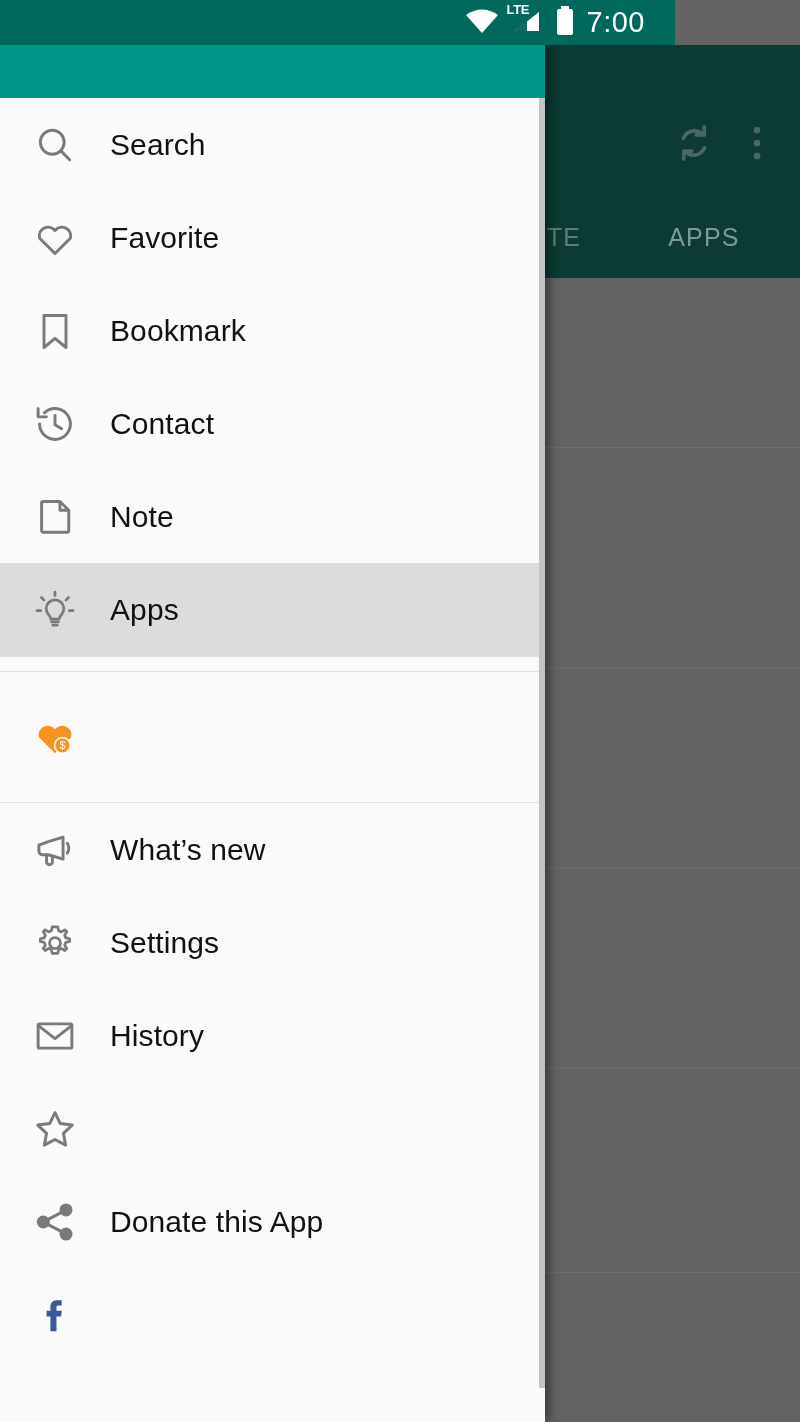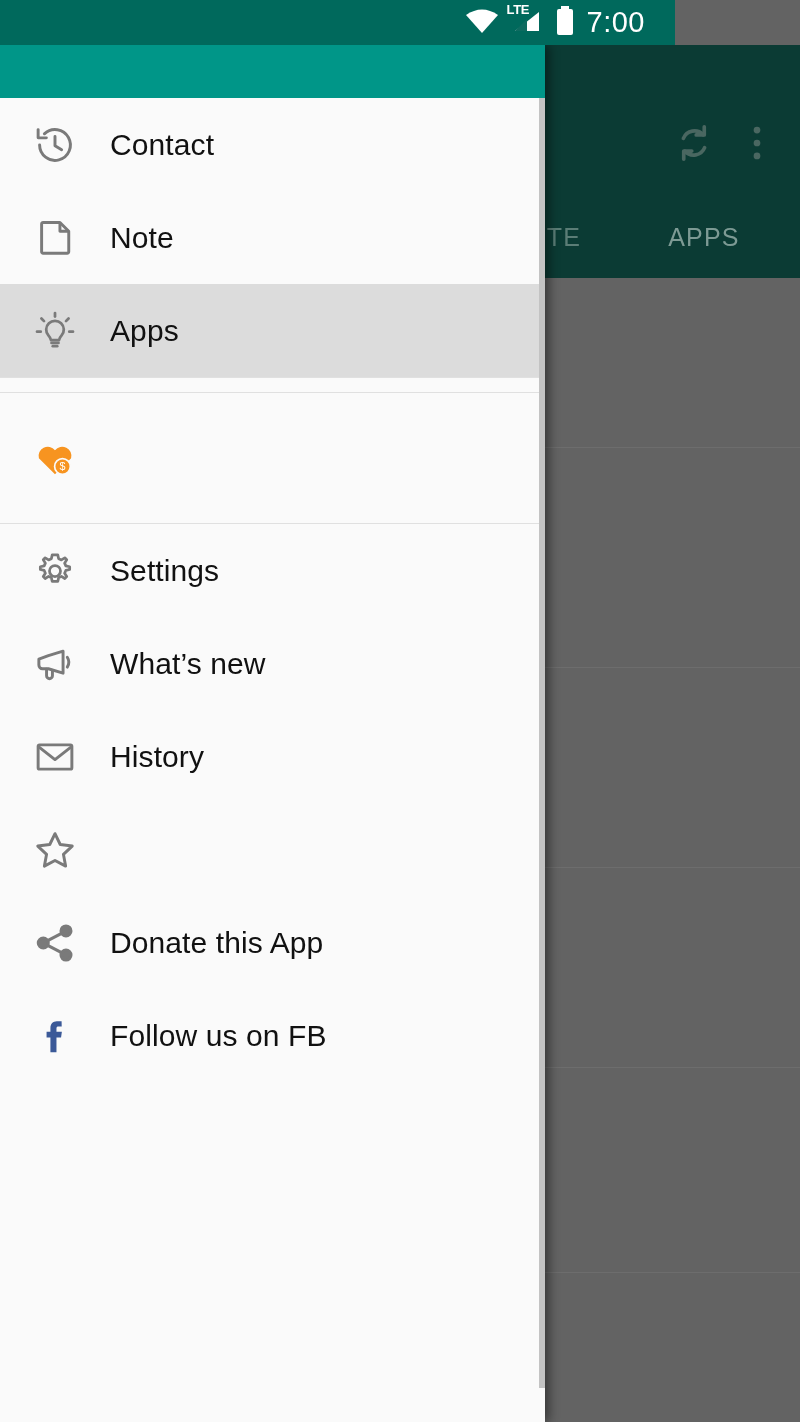--- a/index.html
+++ b/index.html
@@ -251,22 +251,47 @@
     </svg>
   </span>
   <span id="clock">7:00</span>
 </div>
 
 <div id="drawer">
   <div id="drawer-header"></div>
 
   <div id="drawer-list">
 
-
-
+    <div class="menu-item">
+      <span class="menu-icon">
+        <svg width="44" height="44" viewBox="0 0 24 24" fill="none" stroke="#7a7a7a" stroke-width="1.6" stroke-linecap="round">
+          <circle cx="10.5" cy="10.5" r="6.5"></circle>
+          <line x1="15.2" y1="15.2" x2="20" y2="20"></line>
+        </svg>
+      </span>
+      <span class="menu-label">Search</span>
+    </div>
+
+    <div class="menu-item">
+      <span class="menu-icon">
+        <svg width="44" height="44" viewBox="0 0 24 24" fill="none" stroke="#7a7a7a" stroke-width="1.6" stroke-linejoin="round">
+          <path d="M12 20.5 L3.6 12.1 a4.8 4.8 0 0 1 8.4 -4.2 a4.8 4.8 0 0 1 8.4 4.2 Z"></path>
+        </svg>
+      </span>
+      <span class="menu-label">Favorite</span>
+    </div>
+
+    <div class="menu-item">
+      <span class="menu-icon">
+        <svg width="44" height="44" viewBox="0 0 24 24" fill="none" stroke="#7a7a7a" stroke-width="1.6" stroke-linejoin="round">
+          <path d="M6 3.5 h12 v17.5 l-6 -5 l-6 5 Z"></path>
+        </svg>
+      </span>
+      <span class="menu-label">Bookmark</span>
+    </div>
 
     <div class="menu-item">
       <span class="menu-icon">
         <svg width="44" height="44" viewBox="0 0 24 24" fill="none" stroke="#7a7a7a" stroke-width="1.6" stroke-linecap="round" stroke-linejoin="round">
           <path d="M3.6 12 a8.4 8.4 0 1 0 2.6 -6.1"></path>
           <polyline points="2.8 3.6 2.8 8.1 7.3 8.1"></polyline>
           <polyline points="12 7.3 12 12.4 15.6 14.6"></polyline>
         </svg>
       </span>
       <span class="menu-label">Contact</span>
@@ -309,37 +334,37 @@
           <circle cx="15.9" cy="16.4" r="4.1" fill="#f79420" stroke="#fafafa" stroke-width="0.9"></circle>
           <text x="15.9" y="18.4" text-anchor="middle" font-size="5.6" font-family="'Liberation Sans', sans-serif" fill="#ffffff">$</text>
         </svg>
       </span>
     </div>
 
     <div class="divider"></div>
 
     <div class="menu-item">
       <span class="menu-icon">
-        <svg width="44" height="44" viewBox="0 0 24 24" fill="none" stroke="#7a7a7a" stroke-width="1.5" stroke-linejoin="round">
-          <path d="M12 3.2 l1.5 0 0.5 2.1 1.5 0.65 1.85 -1.15 1.05 1.05 -1.15 1.85 0.65 1.5 2.1 0.5 0 1.5 -2.1 0.5 -0.65 1.5 1.15 1.85 -1.05 1.05 -1.85 -1.15 -1.5 0.65 -0.5 2.1 -1.5 0 -1.5 0 -0.5 -2.1 -1.5 -0.65 -1.85 1.15 -1.05 -1.05 1.15 -1.85 -0.65 -1.5 -2.1 -0.5 0 -1.5 2.1 -0.5 0.65 -1.5 -1.15 -1.85 1.05 -1.05 1.85 1.15 1.5 -0.65 0.5 -2.1 Z"></path>
-          <circle cx="12" cy="12" r="3"></circle>
-        </svg>
-      </span>
-      <span class="menu-label">Settings</span>
-    </div>
-
-    <div class="menu-item">
-      <span class="menu-icon">
         <svg width="44" height="44" viewBox="0 0 24 24" fill="none" stroke="#7a7a7a" stroke-width="1.6" stroke-linecap="round" stroke-linejoin="round">
           <path d="M3.2 9.4 L8.4 7.4 L16.4 5.0 L16.4 17.0 L8.4 14.6 L5.2 14.6 a2 2 0 0 1 -2 -2 Z"></path>
           <path d="M7.4 14.8 L7.4 18.4 a1.6 1.6 0 0 0 3.2 0 L10.6 15.6"></path>
           <path d="M18.7 8.3 a5 5 0 0 1 0 5.4"></path>
         </svg>
       </span>
       <span class="menu-label">What’s new</span>
+    </div>
+
+    <div class="menu-item">
+      <span class="menu-icon">
+        <svg width="44" height="44" viewBox="0 0 24 24" fill="none" stroke="#7a7a7a" stroke-width="1.5" stroke-linejoin="round">
+          <path d="M12 3.2 l1.5 0 0.5 2.1 1.5 0.65 1.85 -1.15 1.05 1.05 -1.15 1.85 0.65 1.5 2.1 0.5 0 1.5 -2.1 0.5 -0.65 1.5 1.15 1.85 -1.05 1.05 -1.85 -1.15 -1.5 0.65 -0.5 2.1 -1.5 0 -1.5 0 -0.5 -2.1 -1.5 -0.65 -1.85 1.15 -1.05 -1.05 1.15 -1.85 -0.65 -1.5 -2.1 -0.5 0 -1.5 2.1 -0.5 0.65 -1.5 -1.15 -1.85 1.05 -1.05 1.85 1.15 1.5 -0.65 0.5 -2.1 Z"></path>
+          <circle cx="12" cy="12" r="3"></circle>
+        </svg>
+      </span>
+      <span class="menu-label">Settings</span>
     </div>
 
     <div class="menu-item">
       <span class="menu-icon">
         <svg width="44" height="44" viewBox="0 0 24 24" fill="none" stroke="#7a7a7a" stroke-width="1.6" stroke-linejoin="round">
           <rect x="2.8" y="5.4" width="18.4" height="13.2" rx="0.8"></rect>
           <polyline points="2.8 6.2 12 13.4 21.2 6.2"></polyline>
         </svg>
       </span>
       <span class="menu-label">History</span>
@@ -365,19 +390,18 @@
       </span>
       <span class="menu-label">Donate this App</span>
     </div>
 
     <div class="menu-item">
       <span class="menu-icon">
         <svg width="44" height="44" viewBox="0 0 24 24">
           <path d="M15.6 4.0 h-2.6 c-2.1 0 -3.5 1.5 -3.5 3.6 v2.1 h-2.1 v3.1 h2.1 v8.1 h3.3 v-8.1 h2.5 l0.45 -3.1 h-2.95 v-1.75 c0 -0.75 0.35 -1.1 1.1 -1.1 h1.75 Z" fill="#3b5998"></path>
         </svg>
       </span>
-      <span class="menu-label">Follow us on FB</span>
     </div>
 
   </div>
 
   <div id="drawer-scroll"></div>
 </div>
 
 </body></html>

